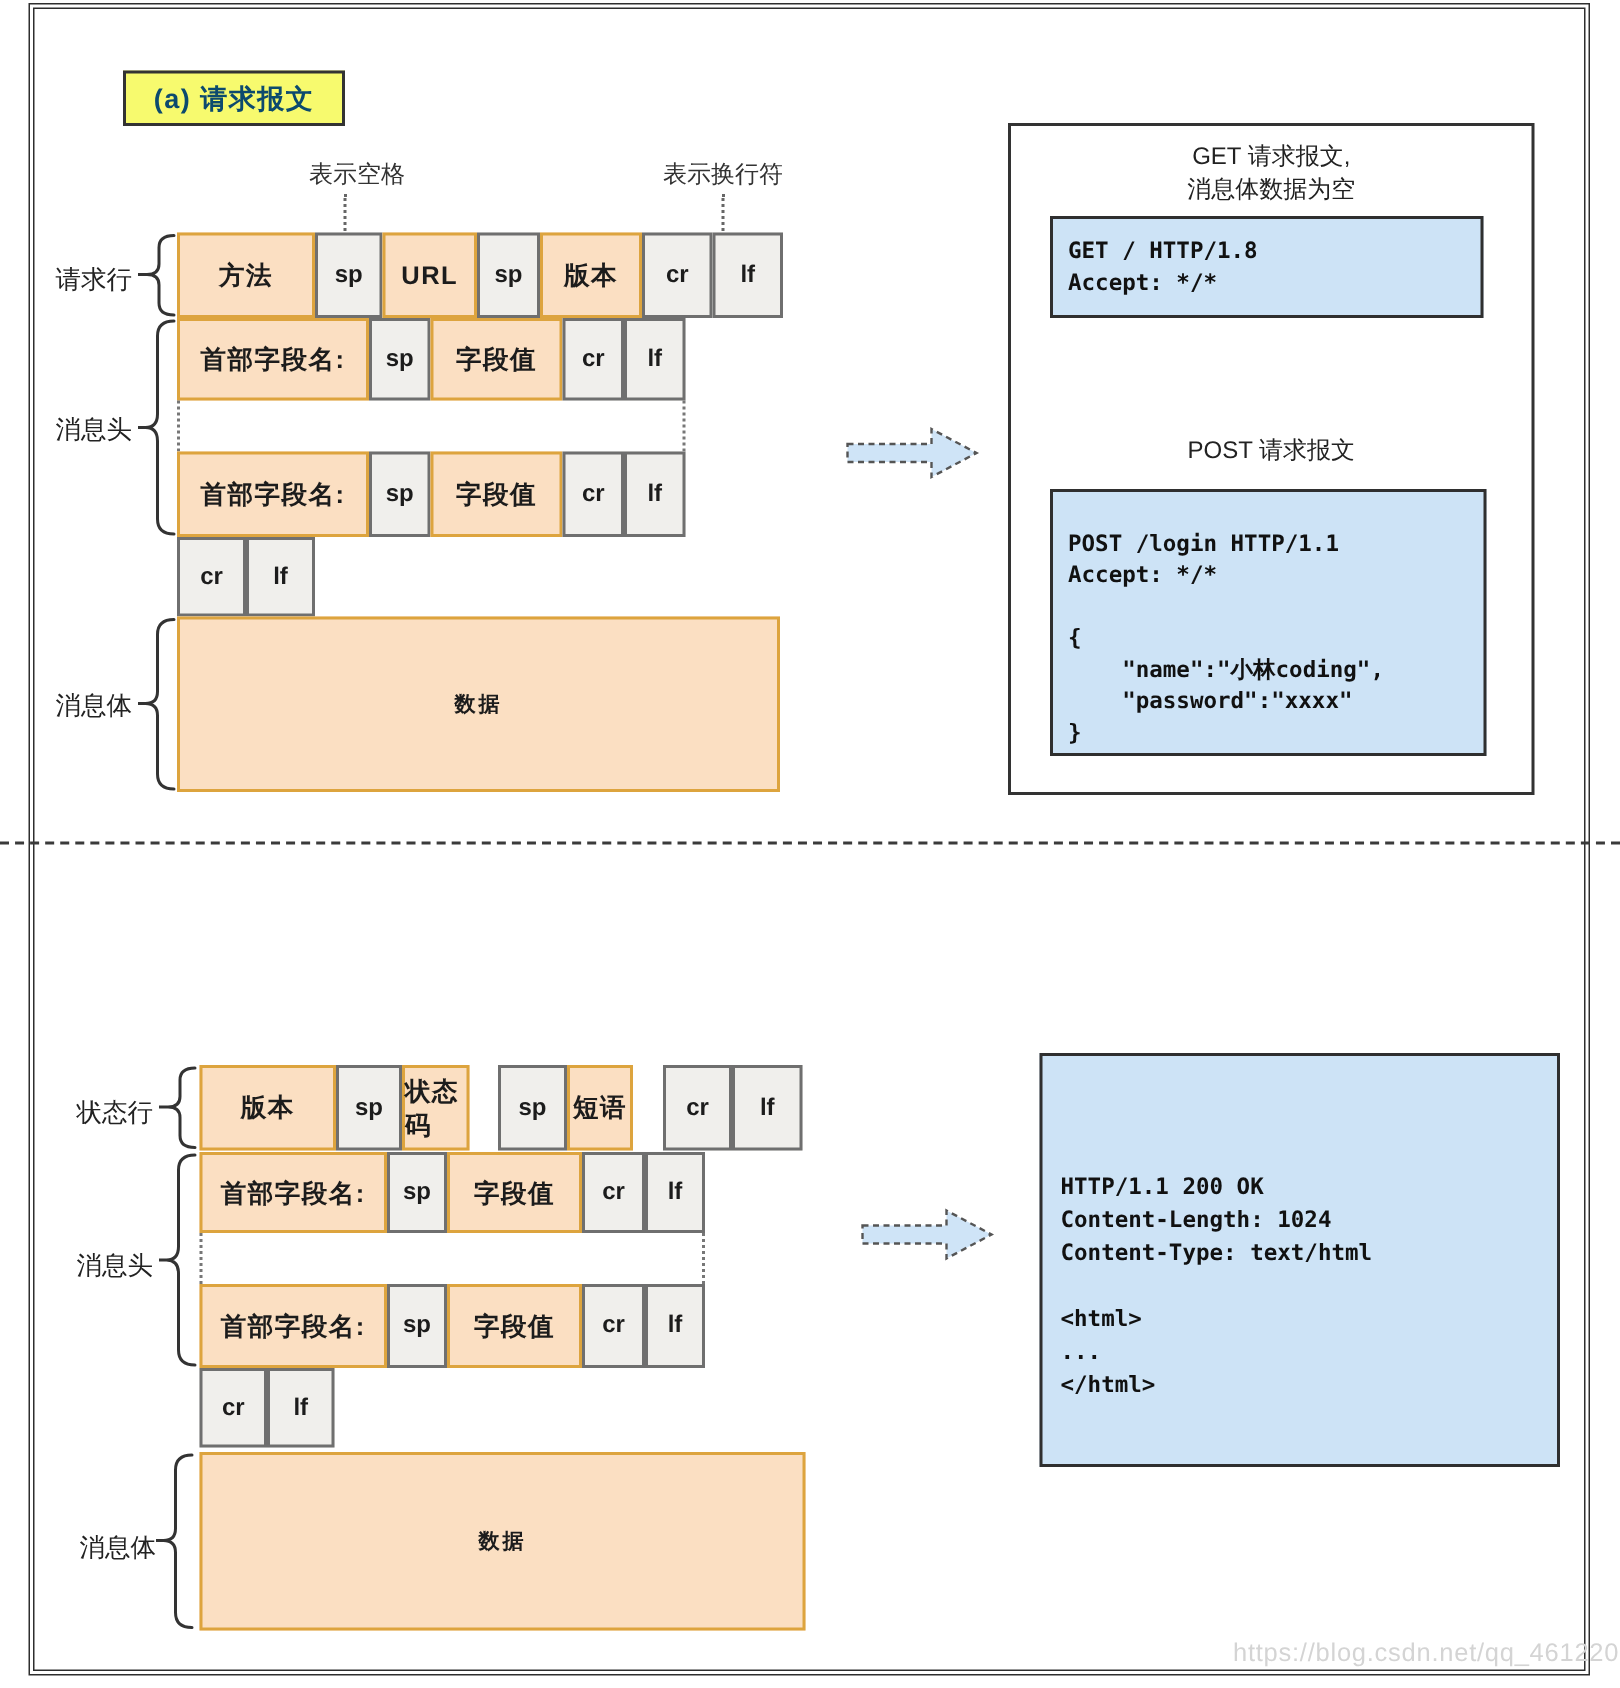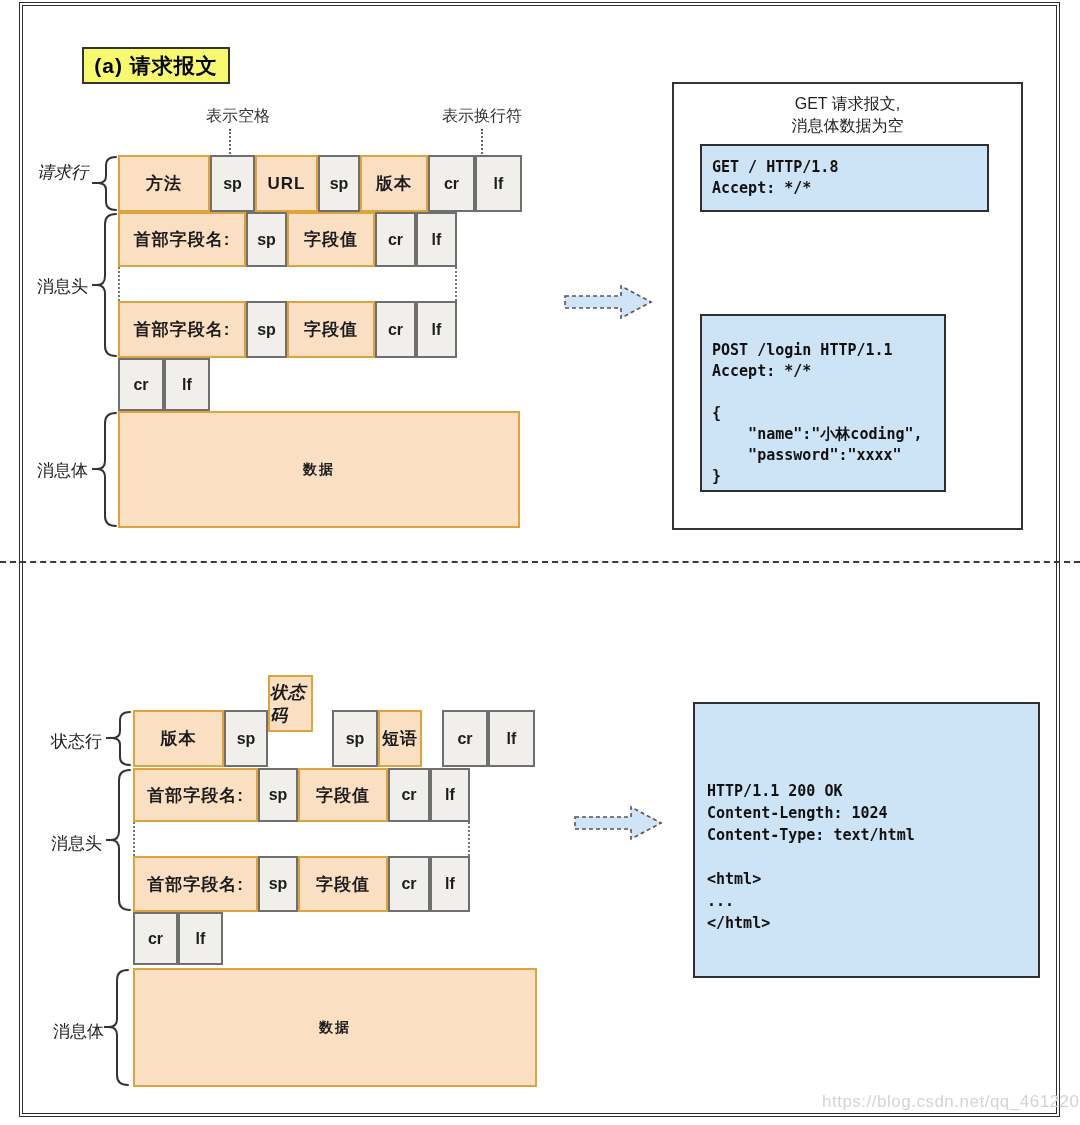--- a/index.html
+++ b/index.html
@@ -1,21 +1,21 @@
 <!DOCTYPE html>
 <html><head>
 <meta charset="utf-8">
 <style>
   html,body{margin:0;padding:0;}
   body{font-family:"Liberation Sans","DejaVu Sans",sans-serif;background:#ffffff;}
   .page{position:relative;width:1080px;height:1125px;background:#ffffff;overflow:hidden;}
   .frame{position:absolute;left:19px;top:2px;width:1041px;height:1115px;border:4px double #2e2e2e;box-sizing:border-box;}
   .divider{position:absolute;left:0;top:561px;width:1080px;height:0;border-top:2px dashed #3a3a3a;}
 
-  .badge{position:absolute;display:flex;align-items:center;justify-content:center;background:#f7fa6e;border:2px solid #333;box-sizing:border-box;font-weight:700;font-size:21px;color:#000000;letter-spacing:1px;}
+  .badge{position:absolute;display:flex;align-items:center;justify-content:center;background:#f7fa6e;border:2px solid #333;box-sizing:border-box;font-weight:700;font-size:18px;color:#0c4a6e;letter-spacing:1px;}
 
   .cell{position:absolute;display:flex;align-items:center;justify-content:center;box-sizing:border-box;font-weight:700;color:#1c1c1c;}
   .or{background:#fbdfc2;border:2.5px solid #dda43e;}
   .gr{background:#f0efec;border:2.5px solid #6f6f6f;}
   .cn{font-size:17px;letter-spacing:1px;}
   .sm{font-size:16px;}
   .bodybox{font-size:14px;letter-spacing:2px;}
 
   .rowlab{position:absolute;width:64px;text-align:right;font-size:17px;color:#222;}
   .ann{position:absolute;font-size:16px;color:#333;text-align:center;}
@@ -38,21 +38,21 @@
   <div class="frame"></div>
   <div class="divider"></div>
 
   <div class="badge" style="left:82px;top:47px;width:148px;height:37px;">(a) 请求报文</div>
 
   <div class="ann" style="left:188px;top:106px;width:100px;">表示空格</div>
   <div class="dotline" style="left:229px;top:129px;height:25px;"></div>
   <div class="ann" style="left:432px;top:106px;width:100px;">表示换行符</div>
   <div class="dotline" style="left:481px;top:129px;height:25px;"></div>
 
-  <div class="rowlab" style="left:24px;top:161px;font-style:italic;">请求行</div>
+  <div class="rowlab" style="left:24px;top:175px;">请求行</div>
   <svg class="brace" style="left:92px;top:155px;" width="26" height="57">
     <path d="M24,2 Q14,2 14,10 L14,21 Q14,28 6,28 Q14,28 14,35 L14,47 Q14,55 24,55 M0,28 L6,28" fill="none" stroke="#333" stroke-width="2" stroke-linecap="round"></path>
   </svg>
   <div class="rowlab" style="left:24px;top:275px;">消息头</div>
   <svg class="brace" style="left:92px;top:212px;" width="26" height="146">
     <path d="M24,2 Q13,2 13,12 L13,64 Q13,73 5,73 Q13,73 13,82 L13,134 Q13,144 24,144 M0,73 L5,73" fill="none" stroke="#333" stroke-width="2" stroke-linecap="round"></path>
   </svg>
   <div class="rowlab" style="left:24px;top:459px;">消息体</div>
   <svg class="brace" style="left:92px;top:411px;" width="26" height="117">
     <path d="M24,2 Q13,2 13,12 L13,50 Q13,58 5,58 Q13,58 13,66 L13,105 Q13,115 24,115 M0,58 L5,58" fill="none" stroke="#333" stroke-width="2" stroke-linecap="round"></path>
@@ -88,21 +88,22 @@
 
   <svg class="arrow" style="left:563px;top:283px;" width="92" height="38">
     <polygon points="2,13 58,13 58,3 88,19 58,35 58,25 2,25" fill="#cfe4f7" stroke="#555" stroke-width="1.6" stroke-dasharray="4,3"></polygon>
   </svg>
 
   <div class="panelbox" style="left:672px;top:82px;width:351px;height:448px;"></div>
   <div class="ptitle" style="left:672px;top:116px;width:351px;">消息体数据为空</div>
   <div class="ptitle" style="left:672px;top:94px;width:351px;">GET 请求报文,</div>
   <pre class="code" style="left:700px;top:144px;width:289px;height:68px;margin:0;padding:11px 10px;">GET / HTTP/1.8
 Accept: */*</pre>
-  <pre class="code" style="left:700px;top:314px;width:246px;height:178px;margin:0;padding:24px 20px 10px 10px;">POST /login HTTP/1.1
+  <div class="ptitle" style="left:672px;top:290px;width:351px;">POST 请求报文</div>
+  <pre class="code" style="left:700px;top:326px;width:291px;height:178px;margin:0;padding:24px 20px 10px 10px;">POST /login HTTP/1.1
 Accept: */*
 
 {
     "name":"小林coding",
     "password":"xxxx"
 }</pre>
 
 
   <div class="rowlab" style="left:38px;top:730px;">状态行</div>
   <svg class="brace" style="left:106px;top:710px;" width="26" height="57">
@@ -112,21 +113,21 @@
   <svg class="brace" style="left:106px;top:768px;" width="26" height="144">
     <path d="M24,2 Q13,2 13,12 L13,63 Q13,72 5,72 Q13,72 13,81 L13,132 Q13,142 24,142 M0,72 L5,72" fill="none" stroke="#333" stroke-width="2" stroke-linecap="round"></path>
   </svg>
   <div class="rowlab" style="left:40px;top:1020px;">消息体</div>
   <svg class="brace" style="left:104px;top:968px;" width="26" height="119">
     <path d="M24,2 Q13,2 13,12 L13,51 Q13,59 5,59 Q13,59 13,67 L13,107 Q13,117 24,117 M0,59 L5,59" fill="none" stroke="#333" stroke-width="2" stroke-linecap="round"></path>
   </svg>
 
   <div class="cell or cn" style="left:133px;top:710px;width:91px;height:57px;">版本</div>
   <div class="cell gr sm" style="left:224px;top:710px;width:44px;height:57px;">sp</div>
-  <div class="cell or cn" style="left:268px;top:675px;width:45px;height:57px;font-style:italic;">状态码</div>
+  <div class="cell or cn" style="left:268px;top:710px;width:45px;height:57px;">状态码</div>
   <div class="cell gr sm" style="left:332px;top:710px;width:46px;height:57px;">sp</div>
   <div class="cell or cn" style="left:378px;top:710px;width:44px;height:57px;">短语</div>
   <div class="cell gr sm" style="left:442px;top:710px;width:46px;height:57px;">cr</div>
   <div class="cell gr sm" style="left:488px;top:710px;width:47px;height:57px;">lf</div>
 
   <div class="cell or cn" style="left:133px;top:768px;width:125px;height:54px;">首部字段名:</div>
   <div class="cell gr sm" style="left:258px;top:768px;width:40px;height:54px;">sp</div>
   <div class="cell or cn" style="left:298px;top:768px;width:90px;height:54px;">字段值</div>
   <div class="cell gr sm" style="left:388px;top:768px;width:42px;height:54px;">cr</div>
   <div class="cell gr sm" style="left:430px;top:768px;width:40px;height:54px;">lf</div>

